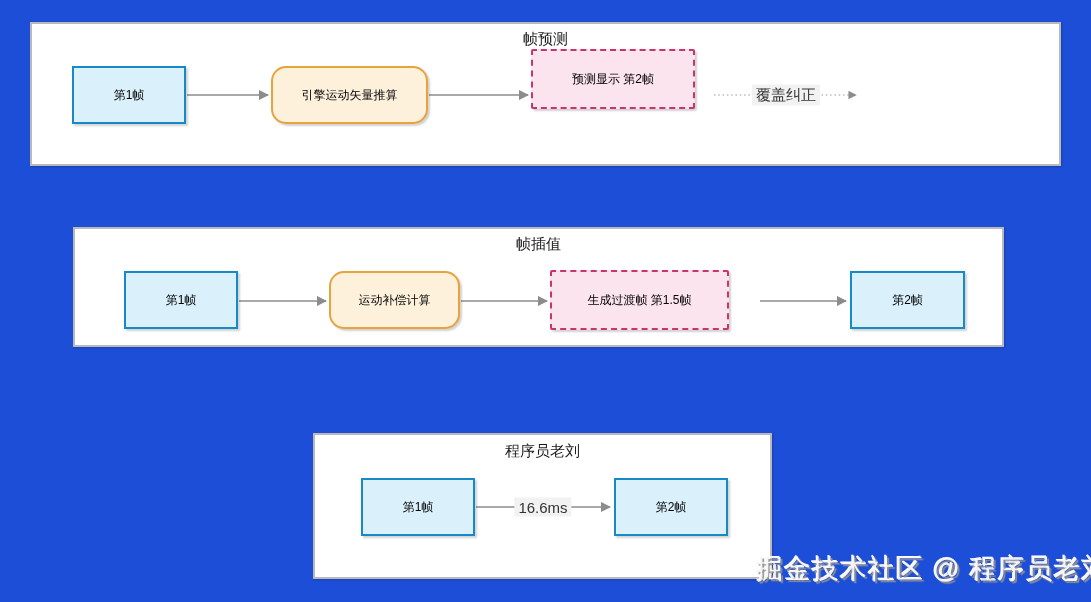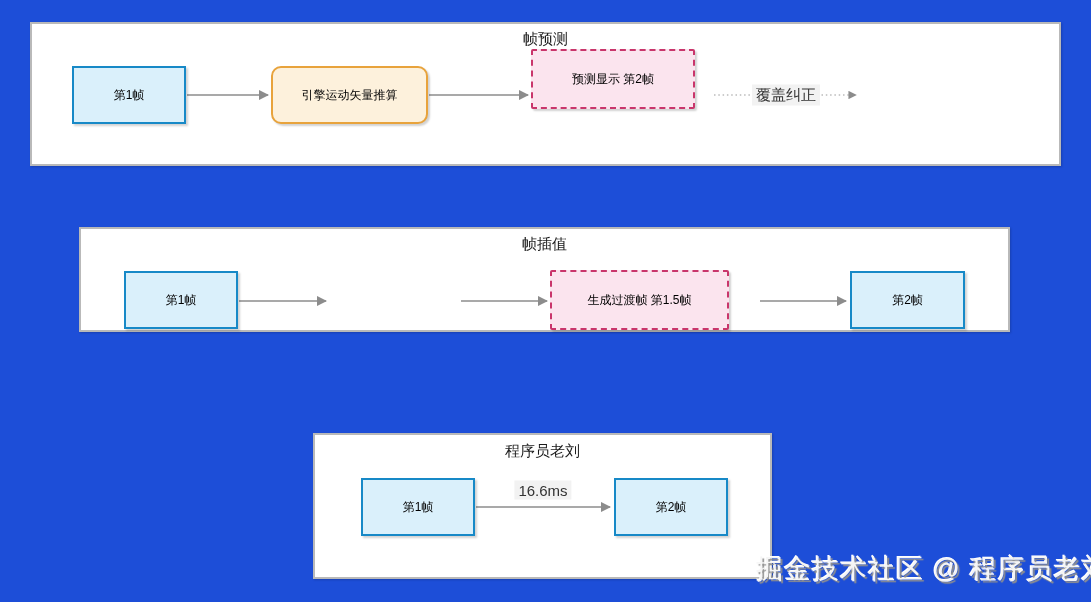--- a/index.html
+++ b/index.html
@@ -39,21 +39,21 @@
     white-space:nowrap;
     box-shadow:2px 2px 2px rgba(0,0,0,0.18);
   }
   .node.blue{
     background:#daf0fb;
     border:2.5px solid #1789c7;
   }
   .node.orange{
     background:#fdf1dc;
     border:2px solid #e8a33c;
-    border-radius:10px;
+    border-radius:15px;
   }
   .node.pink{
     background:#fbe4ee;
     border:2.5px dashed #c9356b;
     border-radius:2px;
   }
   .edges{
     position:absolute;
     top:0;left:0;
     pointer-events:none;
@@ -79,21 +79,21 @@
 </style>
 </head>
 <body>
 
 <div class="canvas">
 
   <div class="group" style="left:30px;top:22px;width:1031px;height:144px">
     <div class="group-title">帧预测</div>
   </div>
 
-  <div class="group" style="left:79px;top:227px;width:931px;height:105px">
+  <div class="group" style="left:73px;top:227px;width:931px;height:120px">
     <div class="group-title">帧插值</div>
   </div>
 
   <div class="group" style="left:313px;top:433px;width:459px;height:146px">
     <div class="group-title" style="top:7px">程序员老刘</div>
   </div>
 
   <svg class="edges" width="1091" height="602" viewBox="0 0 1091 602">
     <defs>
       <marker id="arr" viewBox="0 0 10 10" refX="9" refY="5" markerWidth="7" markerHeight="7" orient="auto-start-reverse">
@@ -108,22 +108,23 @@
     <line x1="760" y1="301" x2="846" y2="301" stroke="#8c8c8c" stroke-width="1.5" marker-end="url(#arr)"></line>
     <line x1="476" y1="507" x2="610" y2="507" stroke="#8c8c8c" stroke-width="1.5" marker-end="url(#arr)"></line>
   </svg>
 
   <div class="node blue" style="left:72px;top:66px;width:114px;height:58px">第1帧</div>
   <div class="node orange" style="left:271px;top:66px;width:157px;height:58px">引擎运动矢量推算</div>
   <div class="node pink" style="left:531px;top:49px;width:164px;height:60px">预测显示 第2帧</div>
   <div class="edge-label" style="left:786px;top:95px">覆盖纠正</div>
 
   <div class="node blue" style="left:124px;top:271px;width:114px;height:58px">第1帧</div>
+  <div class="node orange" style="left:329px;top:271px;width:131px;height:58px">运动补偿计算</div>
   <div class="node pink" style="left:550px;top:270px;width:179px;height:60px">生成过渡帧 第1.5帧</div>
   <div class="node blue" style="left:850px;top:271px;width:115px;height:58px">第2帧</div>
 
   <div class="node blue" style="left:361px;top:478px;width:114px;height:58px">第1帧</div>
   <div class="node blue" style="left:614px;top:478px;width:114px;height:58px">第2帧</div>
-  <div class="edge-label" style="left:543px;top:490px">16.6ms</div>
+  <div class="edge-label" style="left:543px;top:507px">16.6ms</div>
 
   <div class="watermark">掘金技术社区 @ 程序员老刘</div>
 
 </div>
 
 </body></html>

